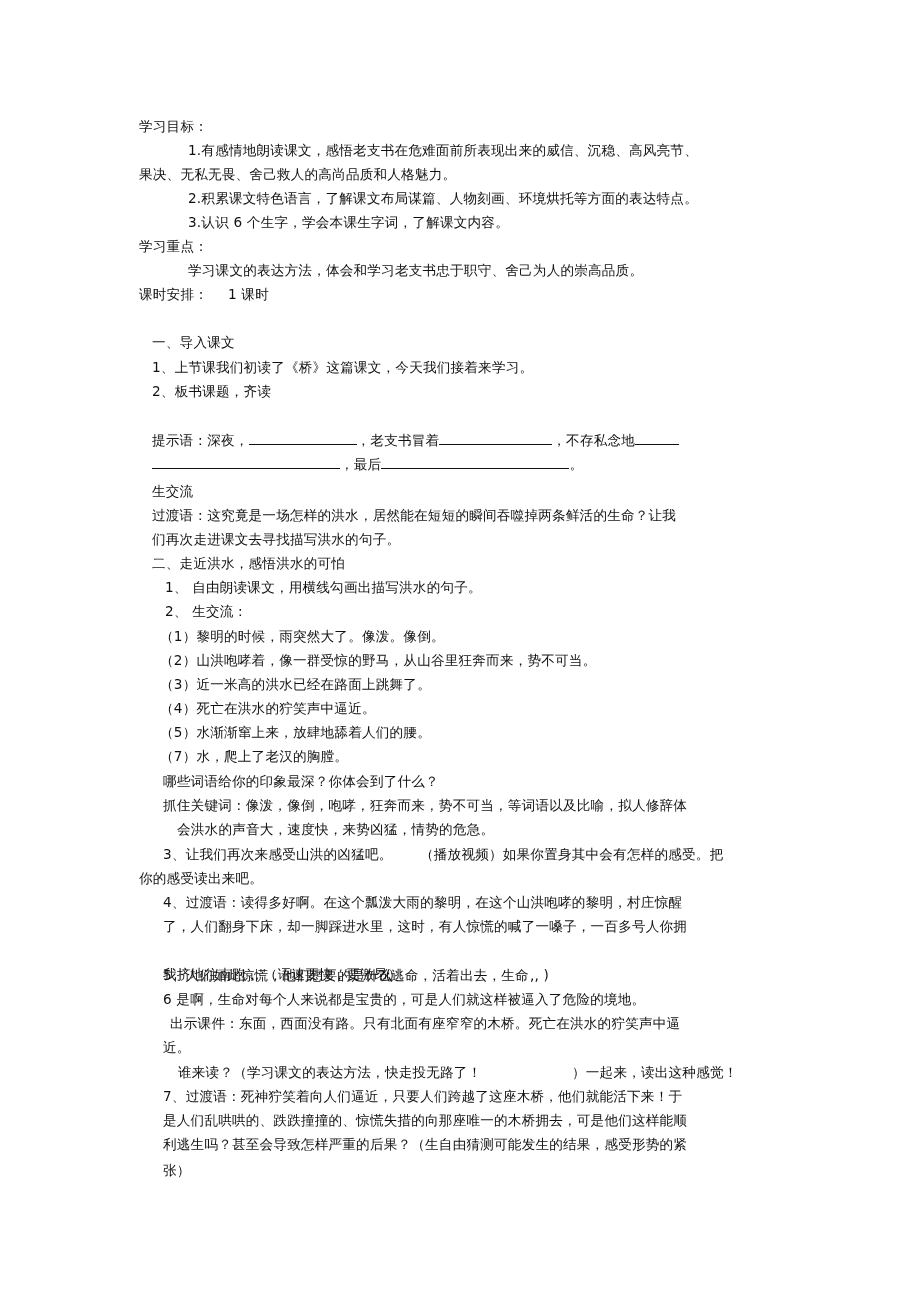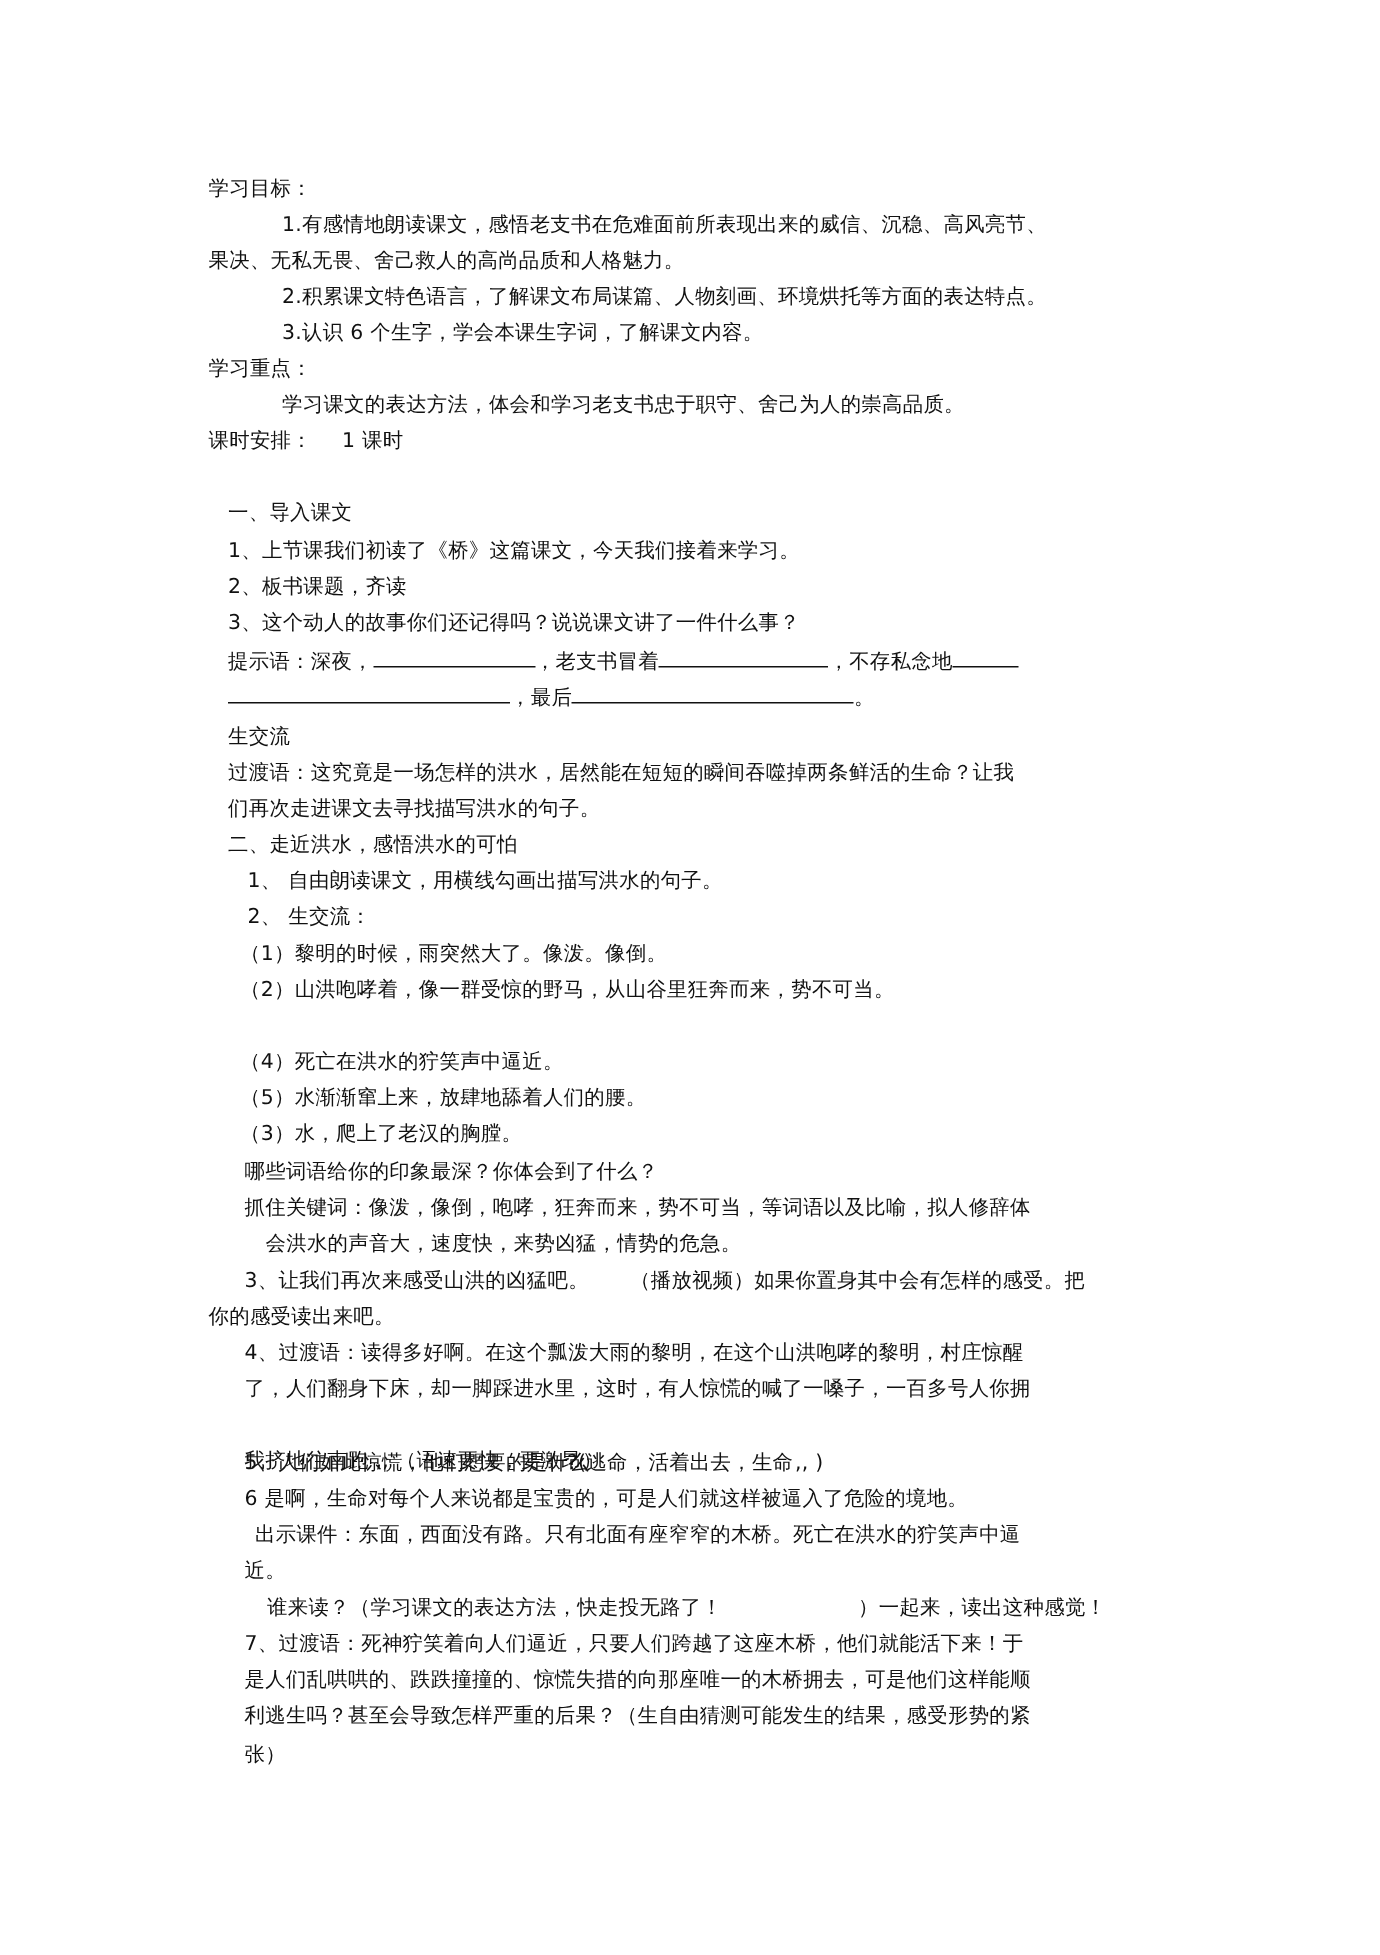--- a/index.html
+++ b/index.html
@@ -28,42 +28,42 @@
 
   <div class="ln" style="left:139px;top:237px;">学习重点：</div>
   <div class="ln" style="left:188px;top:261px;">学习课文的表达方法，体会和学习老支书忠于职守、舍己为人的崇高品质。</div>
 
   <div class="ln" style="left:139px;top:285px;">课时安排：</div>
   <div class="ln" style="left:228px;top:285px;">1 课时</div>
 
   <div class="ln" style="left:152px;top:333px;">一、导入课文</div>
   <div class="ln" style="left:152px;top:358px;">1、上节课我们初读了《桥》这篇课文，今天我们接着来学习。</div>
   <div class="ln" style="left:152px;top:382px;">2、板书课题，齐读</div>
-  <div class="ln" style="left:152px;top:406px;">3、这个动人的故事你们还记得吗？说说课文讲了一件什么事？</div>
 
   <div class="ln" style="left:152px;top:430px;">
     <span>提示语：深夜，</span><span class="blank" style="width:108px;"></span><span>，老支书冒着</span><span class="blank" style="width:113px;"></span><span>，不存私念地</span><span class="blank" style="width:44px;"></span>
   </div>
   <div class="ln" style="left:152px;top:454px;">
     <span class="blank" style="width:188px;"></span><span>，最后</span><span class="blank" style="width:188px;"></span><span>。</span>
   </div>
 
   <div class="ln" style="left:152px;top:482px;">生交流</div>
   <div class="ln" style="left:152px;top:506px;">过渡语：这究竟是一场怎样的洪水，居然能在短短的瞬间吞噬掉两条鲜活的生命？让我</div>
   <div class="ln" style="left:152px;top:530px;">们再次走进课文去寻找描写洪水的句子。</div>
 
   <div class="ln" style="left:152px;top:554px;">二、走近洪水，感悟洪水的可怕</div>
   <div class="ln" style="left:165px;top:578px;">1、 自由朗读课文，用横线勾画出描写洪水的句子。</div>
   <div class="ln" style="left:165px;top:602px;">2、 生交流：</div>
 
   <div class="ln" style="left:160px;top:627px;">（1）黎明的时候，雨突然大了。像泼。像倒。</div>
   <div class="ln" style="left:160px;top:651px;">（2）山洪咆哮着，像一群受惊的野马，从山谷里狂奔而来，势不可当。</div>
+  <div class="ln" style="left:160px;top:675px;">（3）近一米高的洪水已经在路面上跳舞了。</div>
   <div class="ln" style="left:160px;top:699px;">（4）死亡在洪水的狞笑声中逼近。</div>
   <div class="ln" style="left:160px;top:723px;">（5）水渐渐窜上来，放肆地舔着人们的腰。</div>
-  <div class="ln" style="left:160px;top:747px;">（3）水，爬上了老汉的胸膛。</div>
+  <div class="ln" style="left:160px;top:747px;">（7）水，爬上了老汉的胸膛。</div>
 
   <div class="ln" style="left:163px;top:772px;">哪些词语给你的印象最深？你体会到了什么？</div>
   <div class="ln" style="left:163px;top:796px;">抓住关键词：像泼，像倒，咆哮，狂奔而来，势不可当，等词语以及比喻，拟人修辞体</div>
   <div class="ln" style="left:177px;top:820px;">会洪水的声音大，速度快，来势凶猛，情势的危急。</div>
 
   <div class="ln" style="left:163px;top:845px;">3、让我们再次来感受山洪的凶猛吧。</div>
   <div class="ln" style="left:420px;top:845px;">（播放视频）如果你置身其中会有怎样的感受。把</div>
   <div class="ln" style="left:139px;top:869px;">你的感受读出来吧。</div>
 
   <div class="ln" style="left:163px;top:893px;">4、过渡语：读得多好啊。在这个瓢泼大雨的黎明，在这个山洪咆哮的黎明，村庄惊醒</div>

